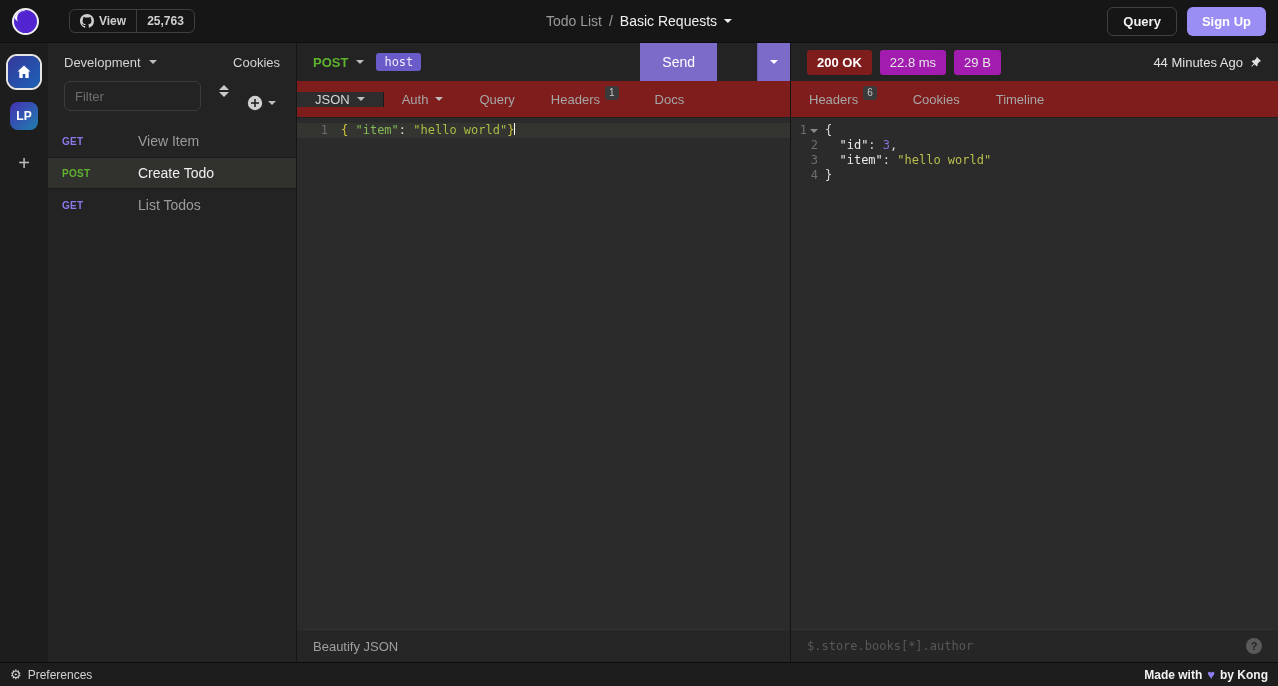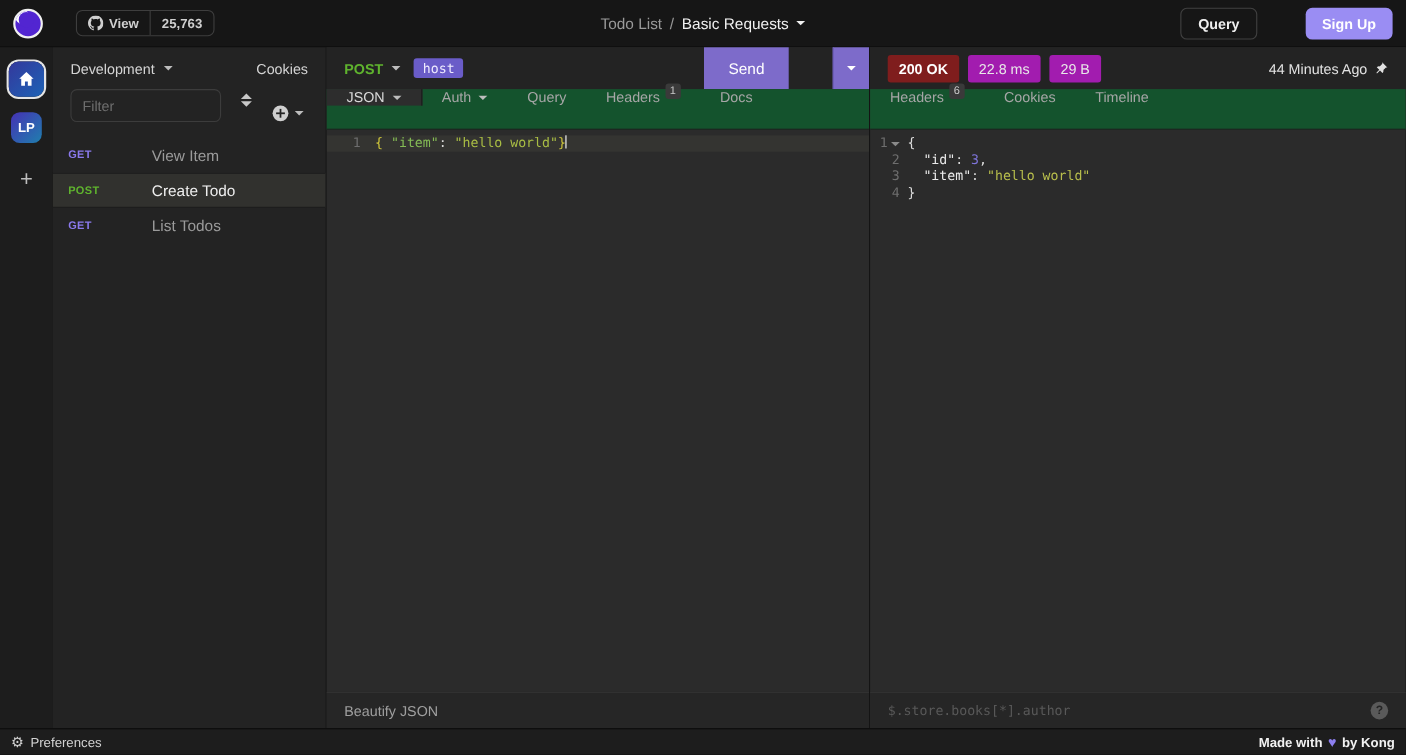--- a/index.html
+++ b/index.html
@@ -15,21 +15,21 @@
   .star-widget { display:flex; align-items:center; border:1px solid #3e3e3e; border-radius:6px; height:24px; overflow:hidden; color:#cfcfcf; font-size:12px; font-weight:bold; cursor:pointer; }
   .star-widget .seg { padding:0 10px; display:flex; align-items:center; gap:5px; height:100%; }
   .star-widget .seg + .seg { border-left:1px solid #3e3e3e; }
   .gh-icon { width:14px; height:14px; fill:#cfcfcf; }
   .breadcrumb { position:absolute; left:50%; top:0; transform:translateX(-50%); height:42px; display:flex; align-items:center; gap:7px; font-size:14px; }
   .crumb-project { color:#9a9a9a; cursor:pointer; }
   .crumb-sep { color:#9a9a9a; }
   .crumb-current { color:#f0f0f0; display:flex; align-items:center; gap:7px; cursor:pointer; }
   .auth { margin-left:auto; display:flex; align-items:center; gap:10px; }
   .btn-login { background:transparent; border:1px solid #414141; color:#f0f0f0; border-radius:6px; padding:6px 15px; font-size:13px; font-weight:bold; cursor:pointer; font-family:inherit; }
-  .btn-signup { background:#9a8df3; border:none; color:#fff; border-radius:6px; padding:7px 15px; font-size:13px; font-weight:bold; cursor:pointer; font-family:inherit;margin-left:34px; }
+  .btn-signup { background:#9a8df3; border:none; color:#fff; border-radius:6px; padding:7px 15px; font-size:13px; font-weight:bold; cursor:pointer; font-family:inherit; }
 
   
   .workbench { flex:1; display:flex; min-height:0; border-top:1px solid #0d0d0d; }
 
   
   .rail { width:48px; background:#1d1d1d; display:flex; flex-direction:column; align-items:center; padding-top:13px; gap:14px; flex:0 0 48px; }
   .home-btn { width:32px; height:32px; border-radius:9px; background:linear-gradient(135deg,#34389c 0%,#1d63b6 100%); display:flex; align-items:center; justify-content:center; box-shadow:0 0 0 2px #e6e6e6; cursor:pointer; }
   .home-btn svg { width:16px; height:16px; fill:#fff; }
   .avatar { width:28px; height:28px; border-radius:8px; background:linear-gradient(135deg,#4531b4 0%,#1f7fae 100%); color:#fff; font-size:12px; font-weight:bold; display:flex; align-items:center; justify-content:center; cursor:pointer; }
   .rail-plus { color:#bdbdbd; font-size:20px; font-weight:300; cursor:pointer; margin-top:8px; }
@@ -53,21 +53,21 @@
   .req-method { font-size:10px; font-weight:bold; width:32px; letter-spacing:0.3px; }
   .req-method.GET { color:#8a79ec; }
   .req-method.POST { color:#5fb32e; }
   .req-name { font-size:14px;margin-left:34px; }
 
   
   .panel { display:flex; flex-direction:column; min-width:0; }
   .panel.request { width:493px; flex:0 0 493px; background:#2b2b2b; }
   .panel.response { width:488px; flex:1; background:#2b2b2b; border-left:1px solid #141414; }
   .panel-header { height:38px; background:#232323; display:flex; align-items:center; flex:0 0 38px; }
-  .tabbar { height:37px; background:#14532d; display:flex; align-items:flex-start; flex:0 0 37px; border-bottom:1px solid #202020; }
+  .tabbar { height:37px; background:#7f1d1d; display:flex; align-items:center; flex:0 0 37px; border-bottom:1px solid #202020; }
   .tab { display:flex; align-items:center; padding:0 18px; color:#a6a6a6; font-size:13px; cursor:pointer; gap:7px; }
   .tab.active { background:#2d2d2d; color:#d8d8d8; border-right:1px solid #1a1a1a; }
   .tab .sup-badge { background:#3a3a3a; color:#c8c8c8; font-size:10px; border-radius:3px; padding:0 4px; line-height:14px; transform:translateY(-6px); margin-left:-2px; }
   .caret { width:0; height:0; border-left:4px solid transparent; border-right:4px solid transparent; border-top:4px solid #bdbdbd; display:inline-block; }
   .panel-bottom { height:33px; background:#262626; border-top:1px solid #313131; display:flex; align-items:center; padding:0 16px; flex:0 0 33px; }
 
   
   .method-select { display:flex; align-items:center; gap:8px; padding:0 12px 0 16px; cursor:pointer; }
   .method-label { color:#5fb32e; font-size:13px; font-weight:bold; }
   .url-tag { background:#6a5cc8; color:#eeeaff; font-family:"DejaVu Sans Mono", monospace; font-size:12px; padding:2px 8px; border-radius:3px; cursor:text; }

